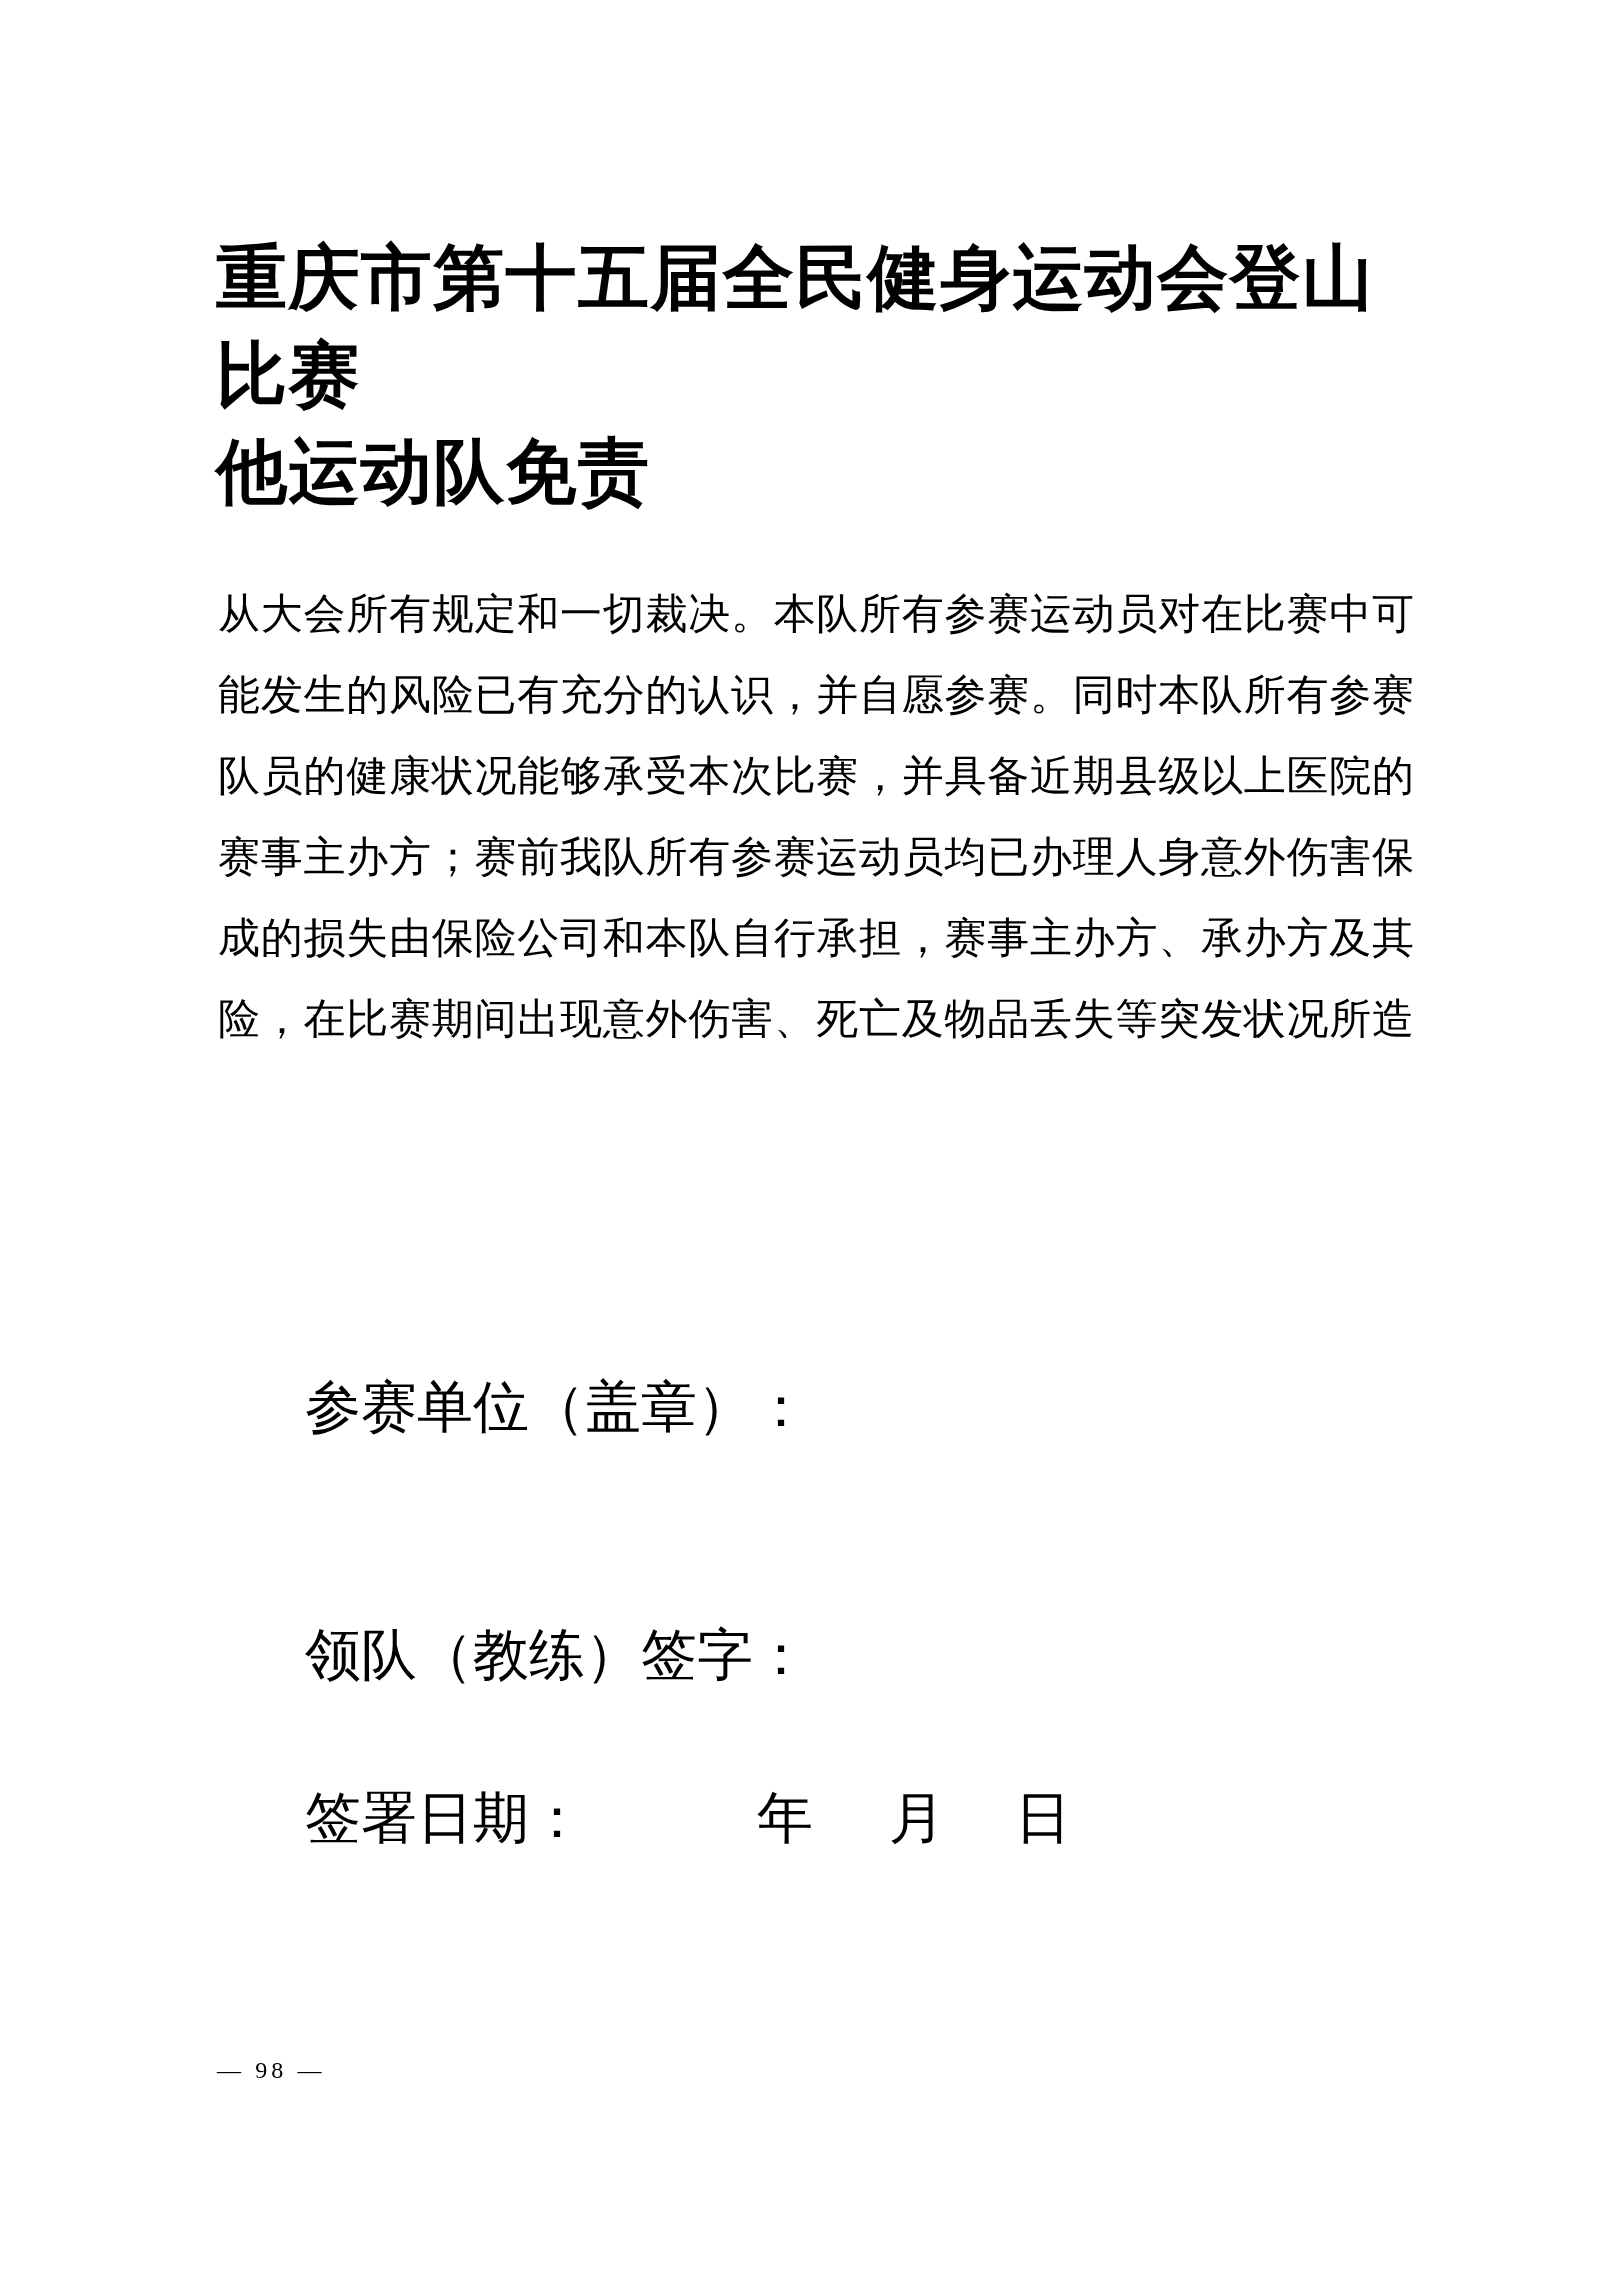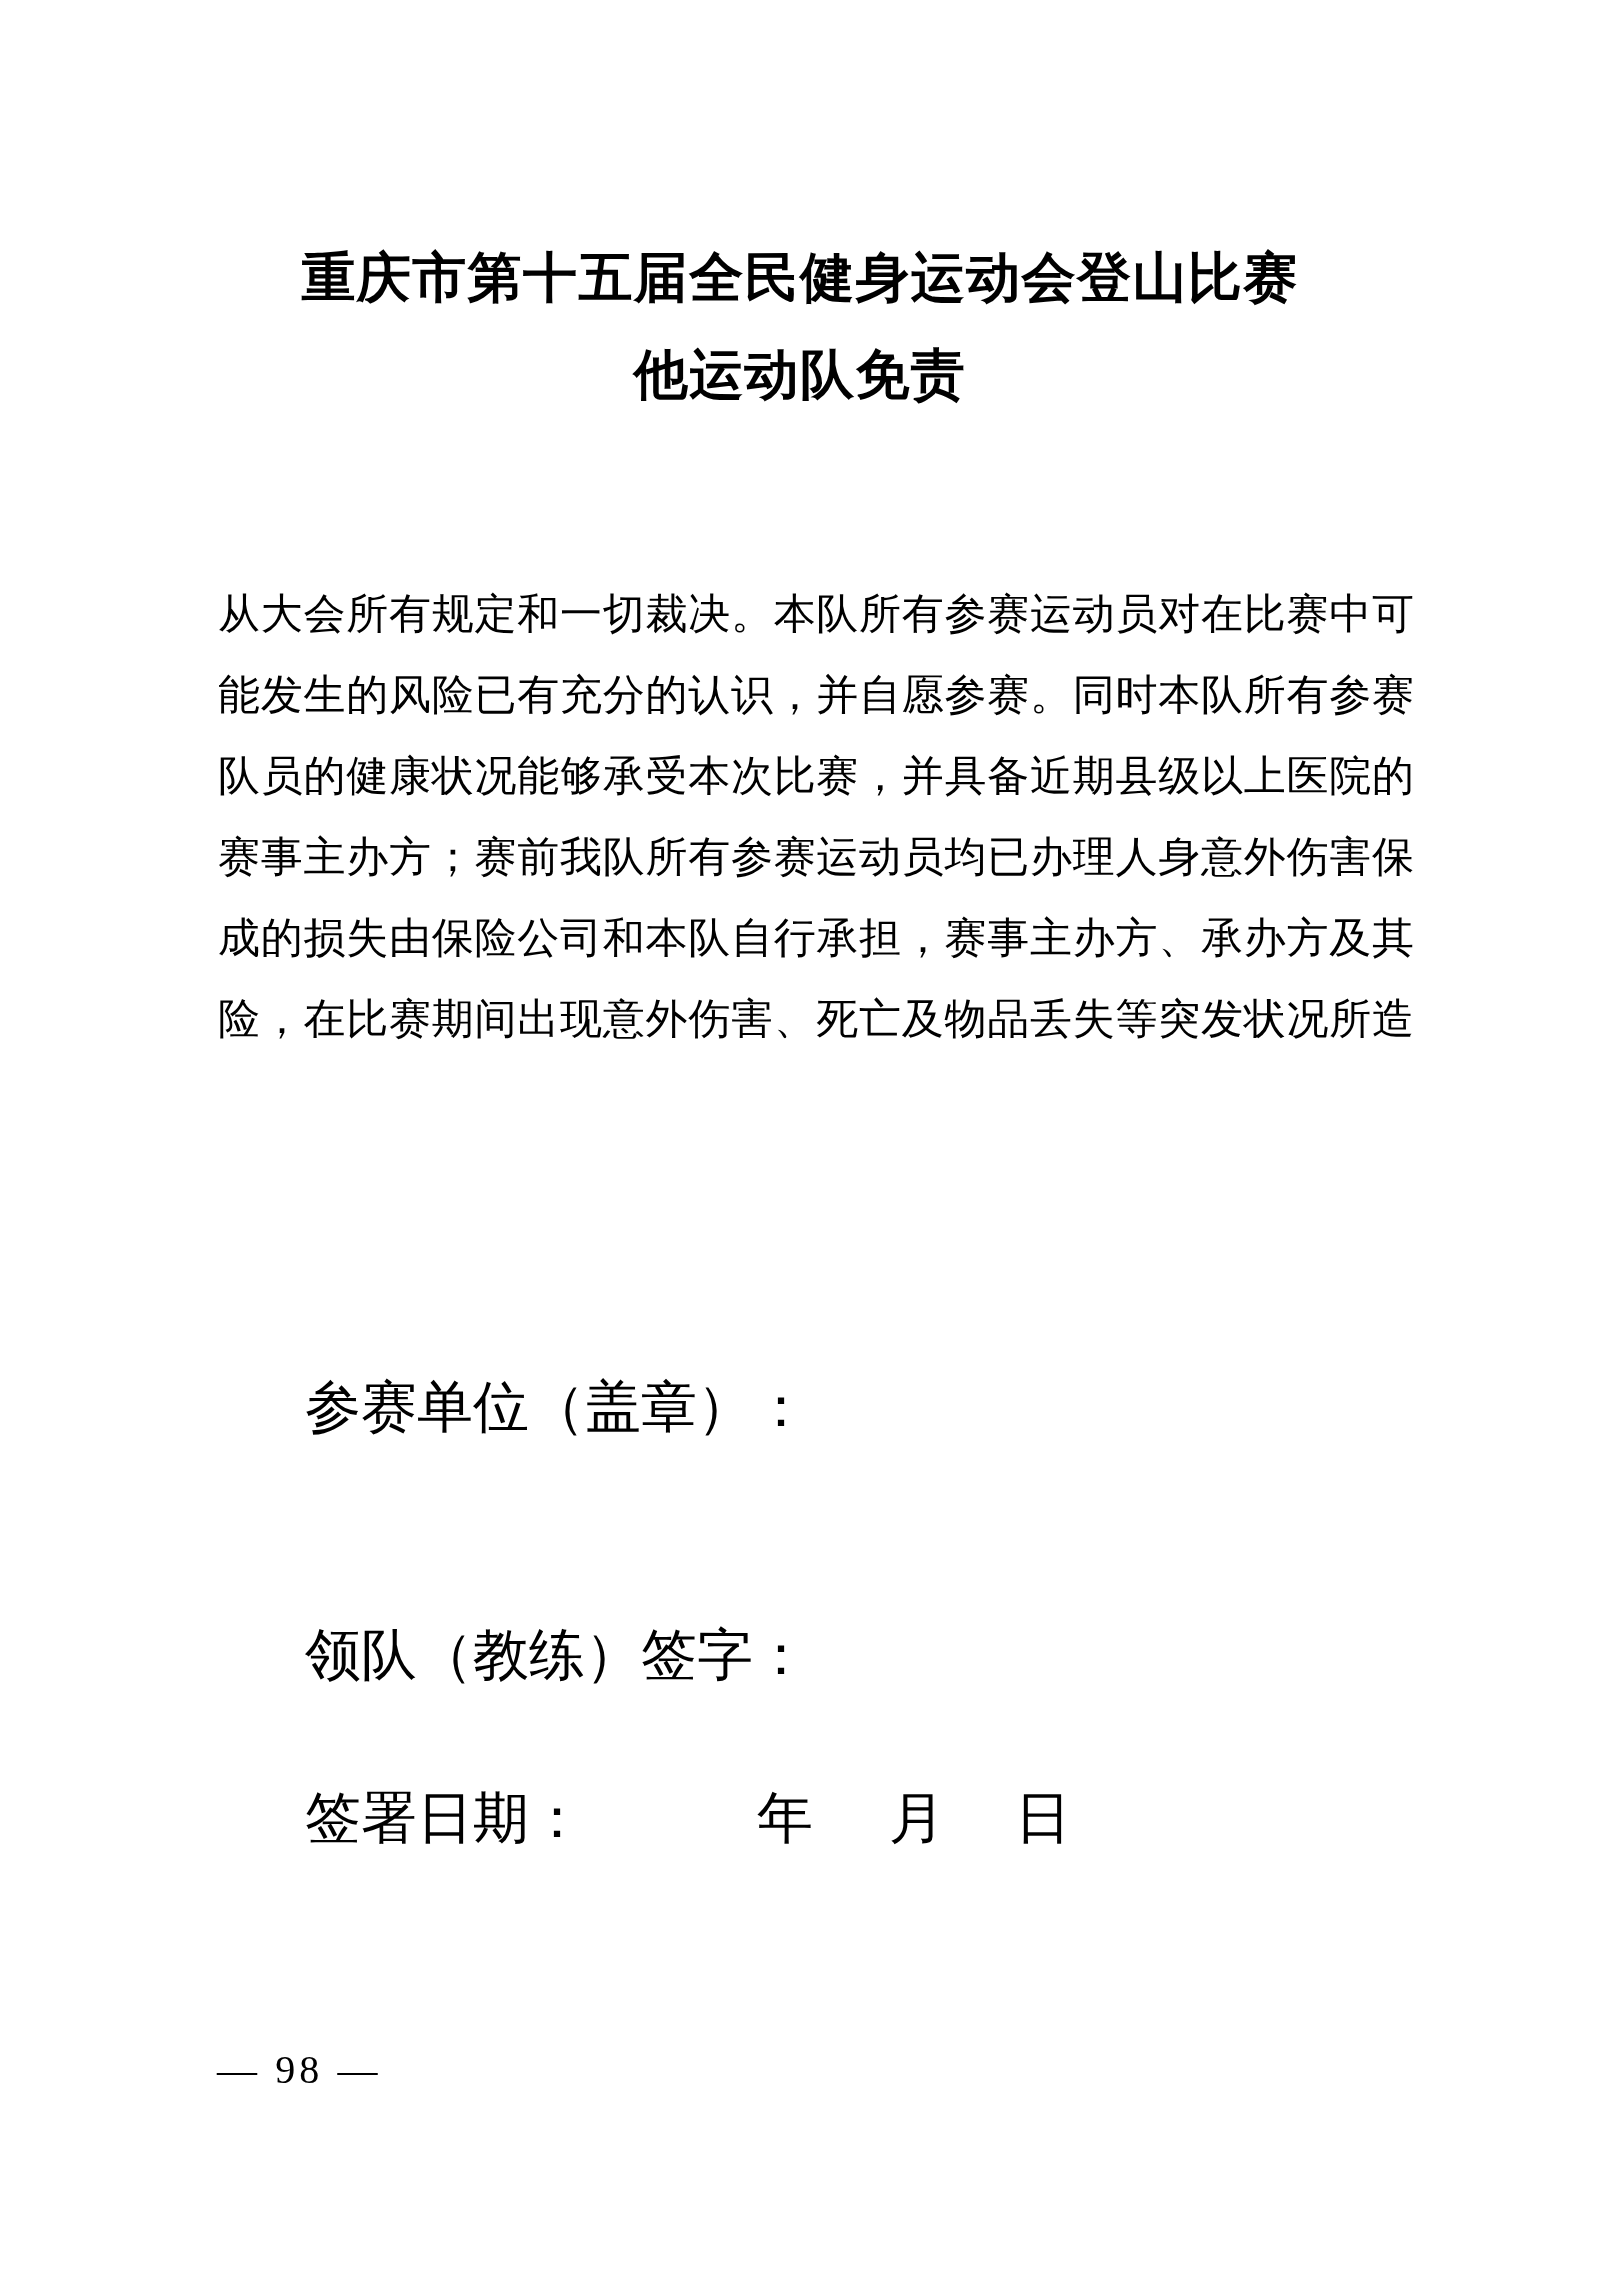--- a/index.html
+++ b/index.html
@@ -9,24 +9,23 @@
     width: 1623px;
     height: 2295px;
     background: #ffffff;
     font-family: "Liberation Serif", "DejaVu Serif", serif;
     color: #000000;
     overflow: hidden;
   }
   .title {
     position: absolute;
     top: 230px;
-    left: 202px;
+    left: 216px;
     width: 1196px;
-    text-align: center;
-    font-size: 54px;
+    font-size: 71px;
     font-weight: bold;
     line-height: 97px;
     letter-spacing: 1.4px;
   }
   .body-block {
     position: absolute;
     top: 574px;
     left: 218px;
     width: 1196px;
     font-size: 42px;
@@ -54,21 +53,21 @@
   .sig-unit   { top: 1383px; }
   .sig-leader { top: 1631px; }
   .sig-date   { top: 1794px; }
   .gap-year  { margin-left: 172px; }
   .gap-month { margin-left: 76px; }
   .gap-day   { margin-left: 70px; }
   .footer {
     position: absolute;
     left: 217px;
     top: 2051px;
-    font-size: 40px;
+    font-size: 24px;
     line-height: 38px;
     letter-spacing: 4.1px;
     font-family: "Liberation Serif", "DejaVu Serif", serif;
   }
 </style>
 </head>
 <body>
 
 <div class="page">
 

